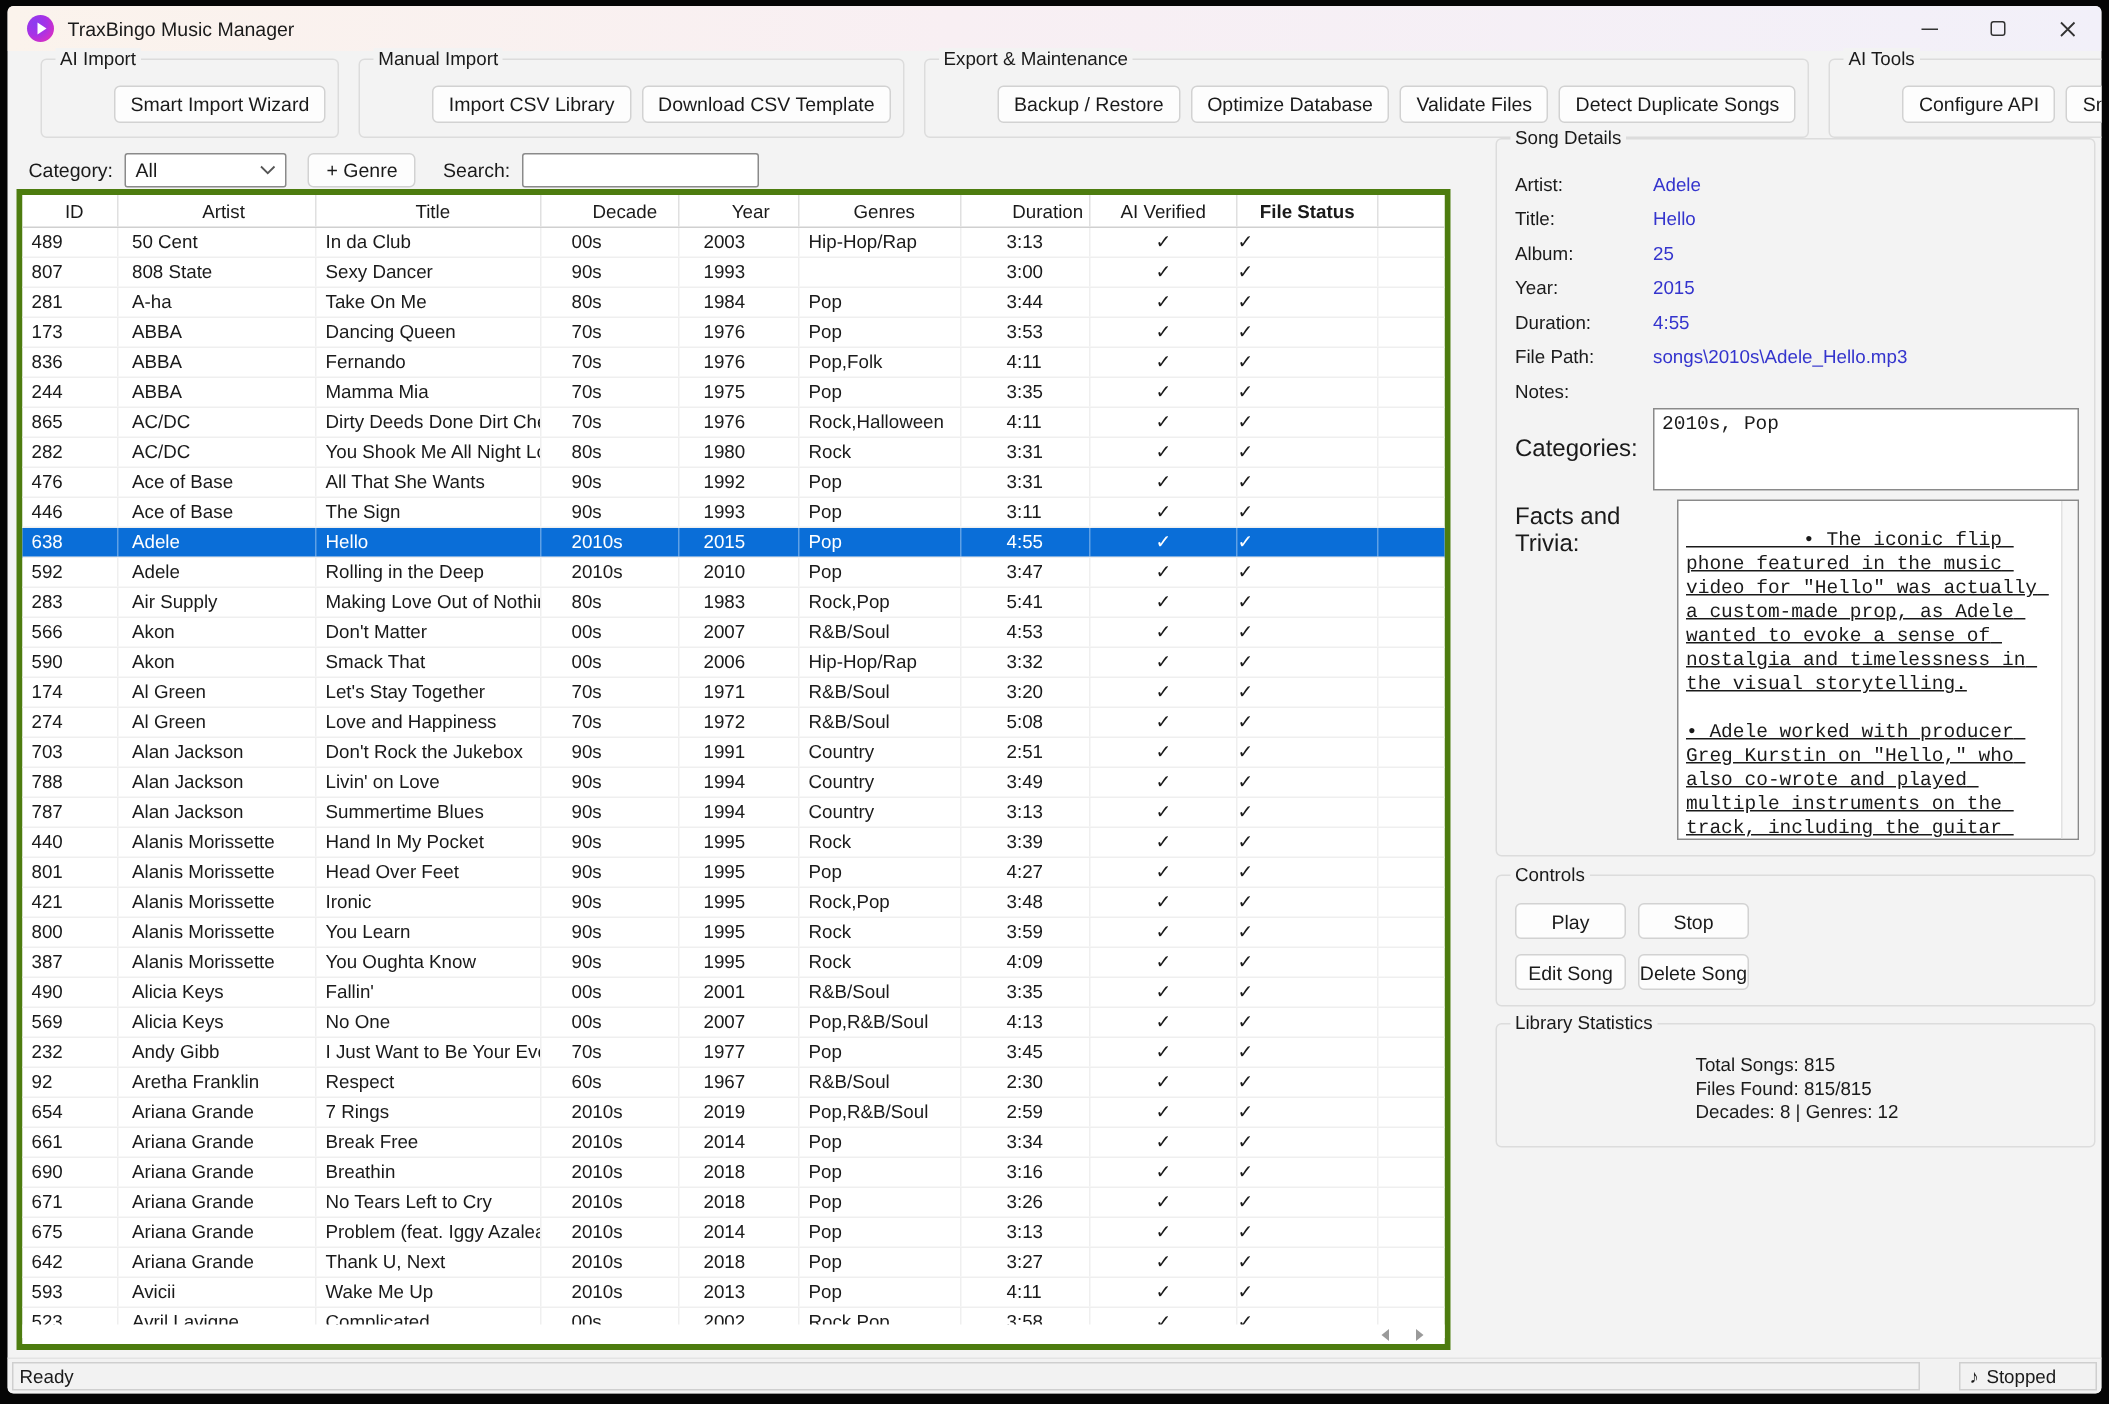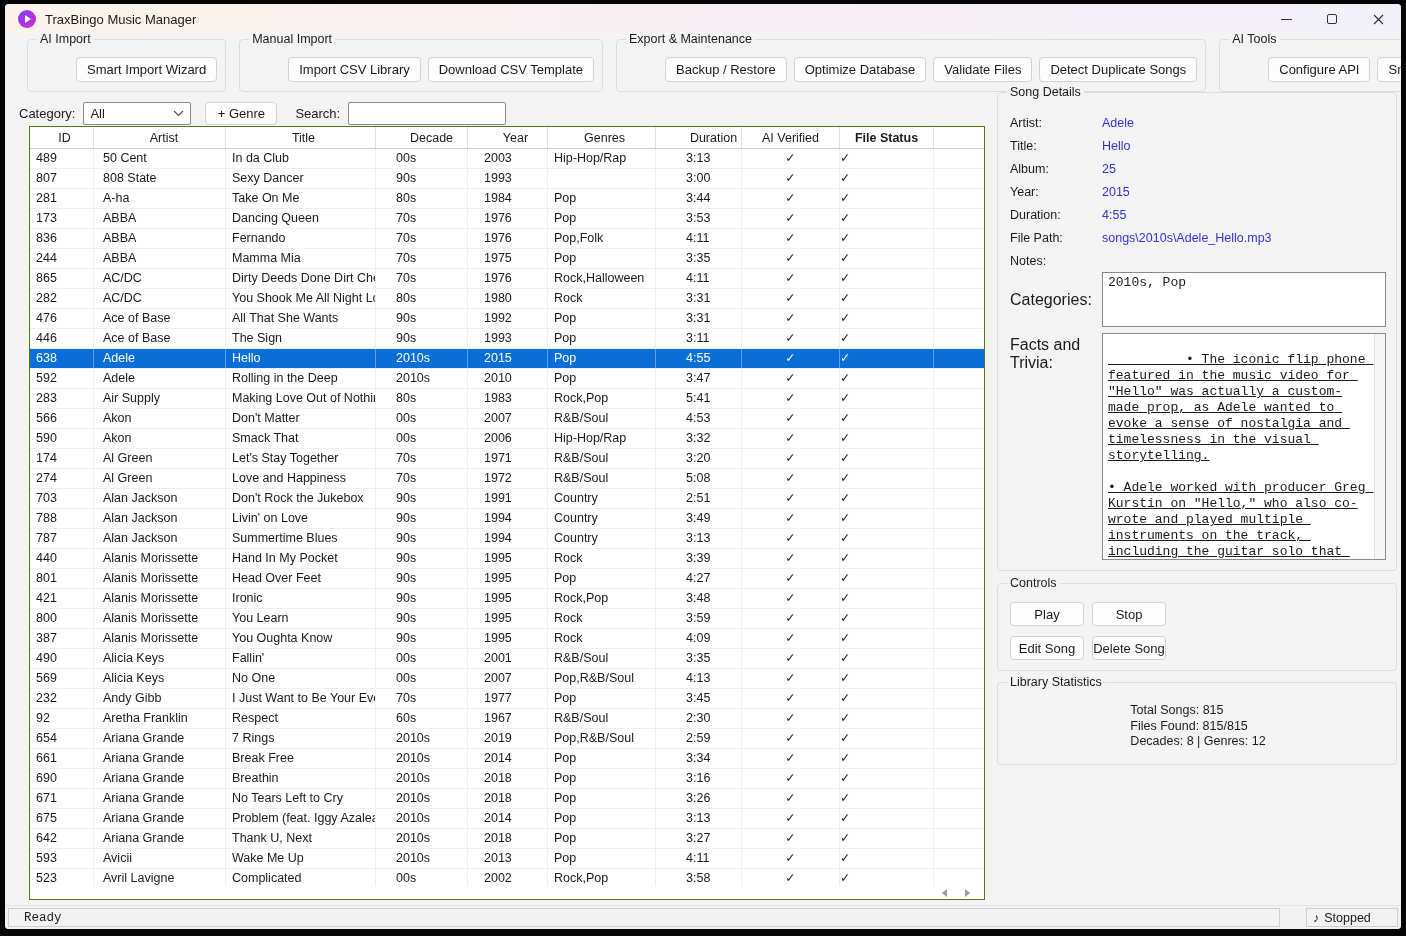--- a/index.html
+++ b/index.html
@@ -44,22 +44,22 @@
   .filter-row { display:flex; align-items:center; margin:10px 0 0 14px; font-size:13px; }
   .combo { width:108px; height:23px; background:#fff; border:1px solid #8a8a8a; border-radius:2px;
     display:flex; align-items:center; padding:0 6px; margin-left:8px; }
   .combo .chev { margin-left:auto; }
   .genre-btn { margin-left:14px; width:72px; height:23px; padding:0; }
   .search-label { margin-left:18px; }
   .search-input { margin-left:8px; width:158px; height:23px; border:1px solid #8a8a8a; border-radius:2px;
     background:#fff; font:inherit; padding:0 5px; outline:none; }
   
   .grid {
-    position:absolute; left:24px; top:122px; width:956px; height:774px;
-    background:#fff; border:1px solid #4d7c0f;
+    position:absolute; left:6px; top:122px; width:956px; height:774px;
+    background:#fff; border:4px solid #4d7c0f;
   }
   .grid-header { display:flex; height:22px; border-bottom:1px solid #d0d0d0; background:#fff; }
   .hcell { display:flex; align-items:center; justify-content:center; font-size:12.5px;
     border-right:1px solid #e0e0e0; overflow:hidden; white-space:nowrap; }
   .grid-row { display:flex; height:20px; border-bottom:1px solid #efefef; background:#fff; }
   .cell { font-size:12.5px; line-height:19px; white-space:nowrap; overflow:hidden;
     border-right:1px solid #efefef; }
   .c-id          { width:64px;  padding-left:6px; }
   .c-artist      { width:132px; padding-left:9px; }
   .c-title       { width:150px; padding-left:6px; }
@@ -76,37 +76,37 @@
   .tri { width:0; height:0; display:block; }
   .tri-left  { border-top:4px solid transparent; border-bottom:4px solid transparent; border-right:5px solid #9a9a9a; }
   .tri-right { border-top:4px solid transparent; border-bottom:4px solid transparent; border-left:5px solid #9a9a9a; }
   
   .right-panel { position:absolute; left:992px; top:88px; width:400px; }
   .panel-group { position:relative; border:1px solid #dcdcdc; border-radius:4px; padding:18px 10px 10px 12px; }
   .sd-row { display:flex; min-height:23px; align-items:center; font-size:12.5px; }
   .sd-label { width:92px; flex:none; }
   .sd-value { color:#3434cd; white-space:nowrap; overflow:hidden; }
   .sd-box-row { display:flex; align-items:center; }
-  .sd-box-row.top { align-items:flex-start; }
+  .sd-box-row.top { align-items:flex-start;gap:16px; }
   .mono-box { border:1px solid #8a8a8a; background:#fff; flex:1;
     font-family:"Liberation Mono","DejaVu Sans Mono",monospace; font-size:13px; line-height:16px;
     padding:2px 5px; }
   .cat-box { height:55px; }
   .facts-box { height:227px; position:relative; padding-right:17px; white-space:pre-wrap; overflow:hidden; margin-top:6px;text-decoration:underline; }
   .facts-scrollbar { position:absolute; top:0; right:0; width:11px; height:100%;
     background:#f7f7f7; border-left:1px solid #e2e2e2; }
   .controls-group { margin-top:12px; }
   .ctl-grid { display:grid; grid-template-columns:74px 74px; gap:10px 8px; width:fit-content; }
   .ctl-btn { height:24px; padding:0; }
   .stats-group { margin-top:11px; padding-bottom:14px; }
   .stats-lines { width:fit-content; margin:2px auto 0; font-size:12.5px; line-height:15.5px; }
   
   .statusbar { position:absolute; left:0; right:0; bottom:0; height:24px; background:#f2f2f2;
     border-top:1px solid #e3e3e3; display:flex; align-items:center; padding:2px 3px; font-size:12.5px; }
-  .sb-left { flex:1; height:19px; border:1px solid #cfcfcf; display:flex; align-items:center; padding:0 15px;font-family:Liberation Mono, monospace; }
+  .sb-left { flex:1; height:19px; border:1px solid #cfcfcf; display:flex; align-items:center; padding:0 4px; }
   .sb-gap { width:26px; }
   .sb-right { width:92px; height:19px; border:1px solid #cfcfcf; display:flex; align-items:center;
     gap:5px; padding:0 6px; }
 </style>
 </head>
 <body>
 
 <div class="window">
 
   <div class="titlebar">

